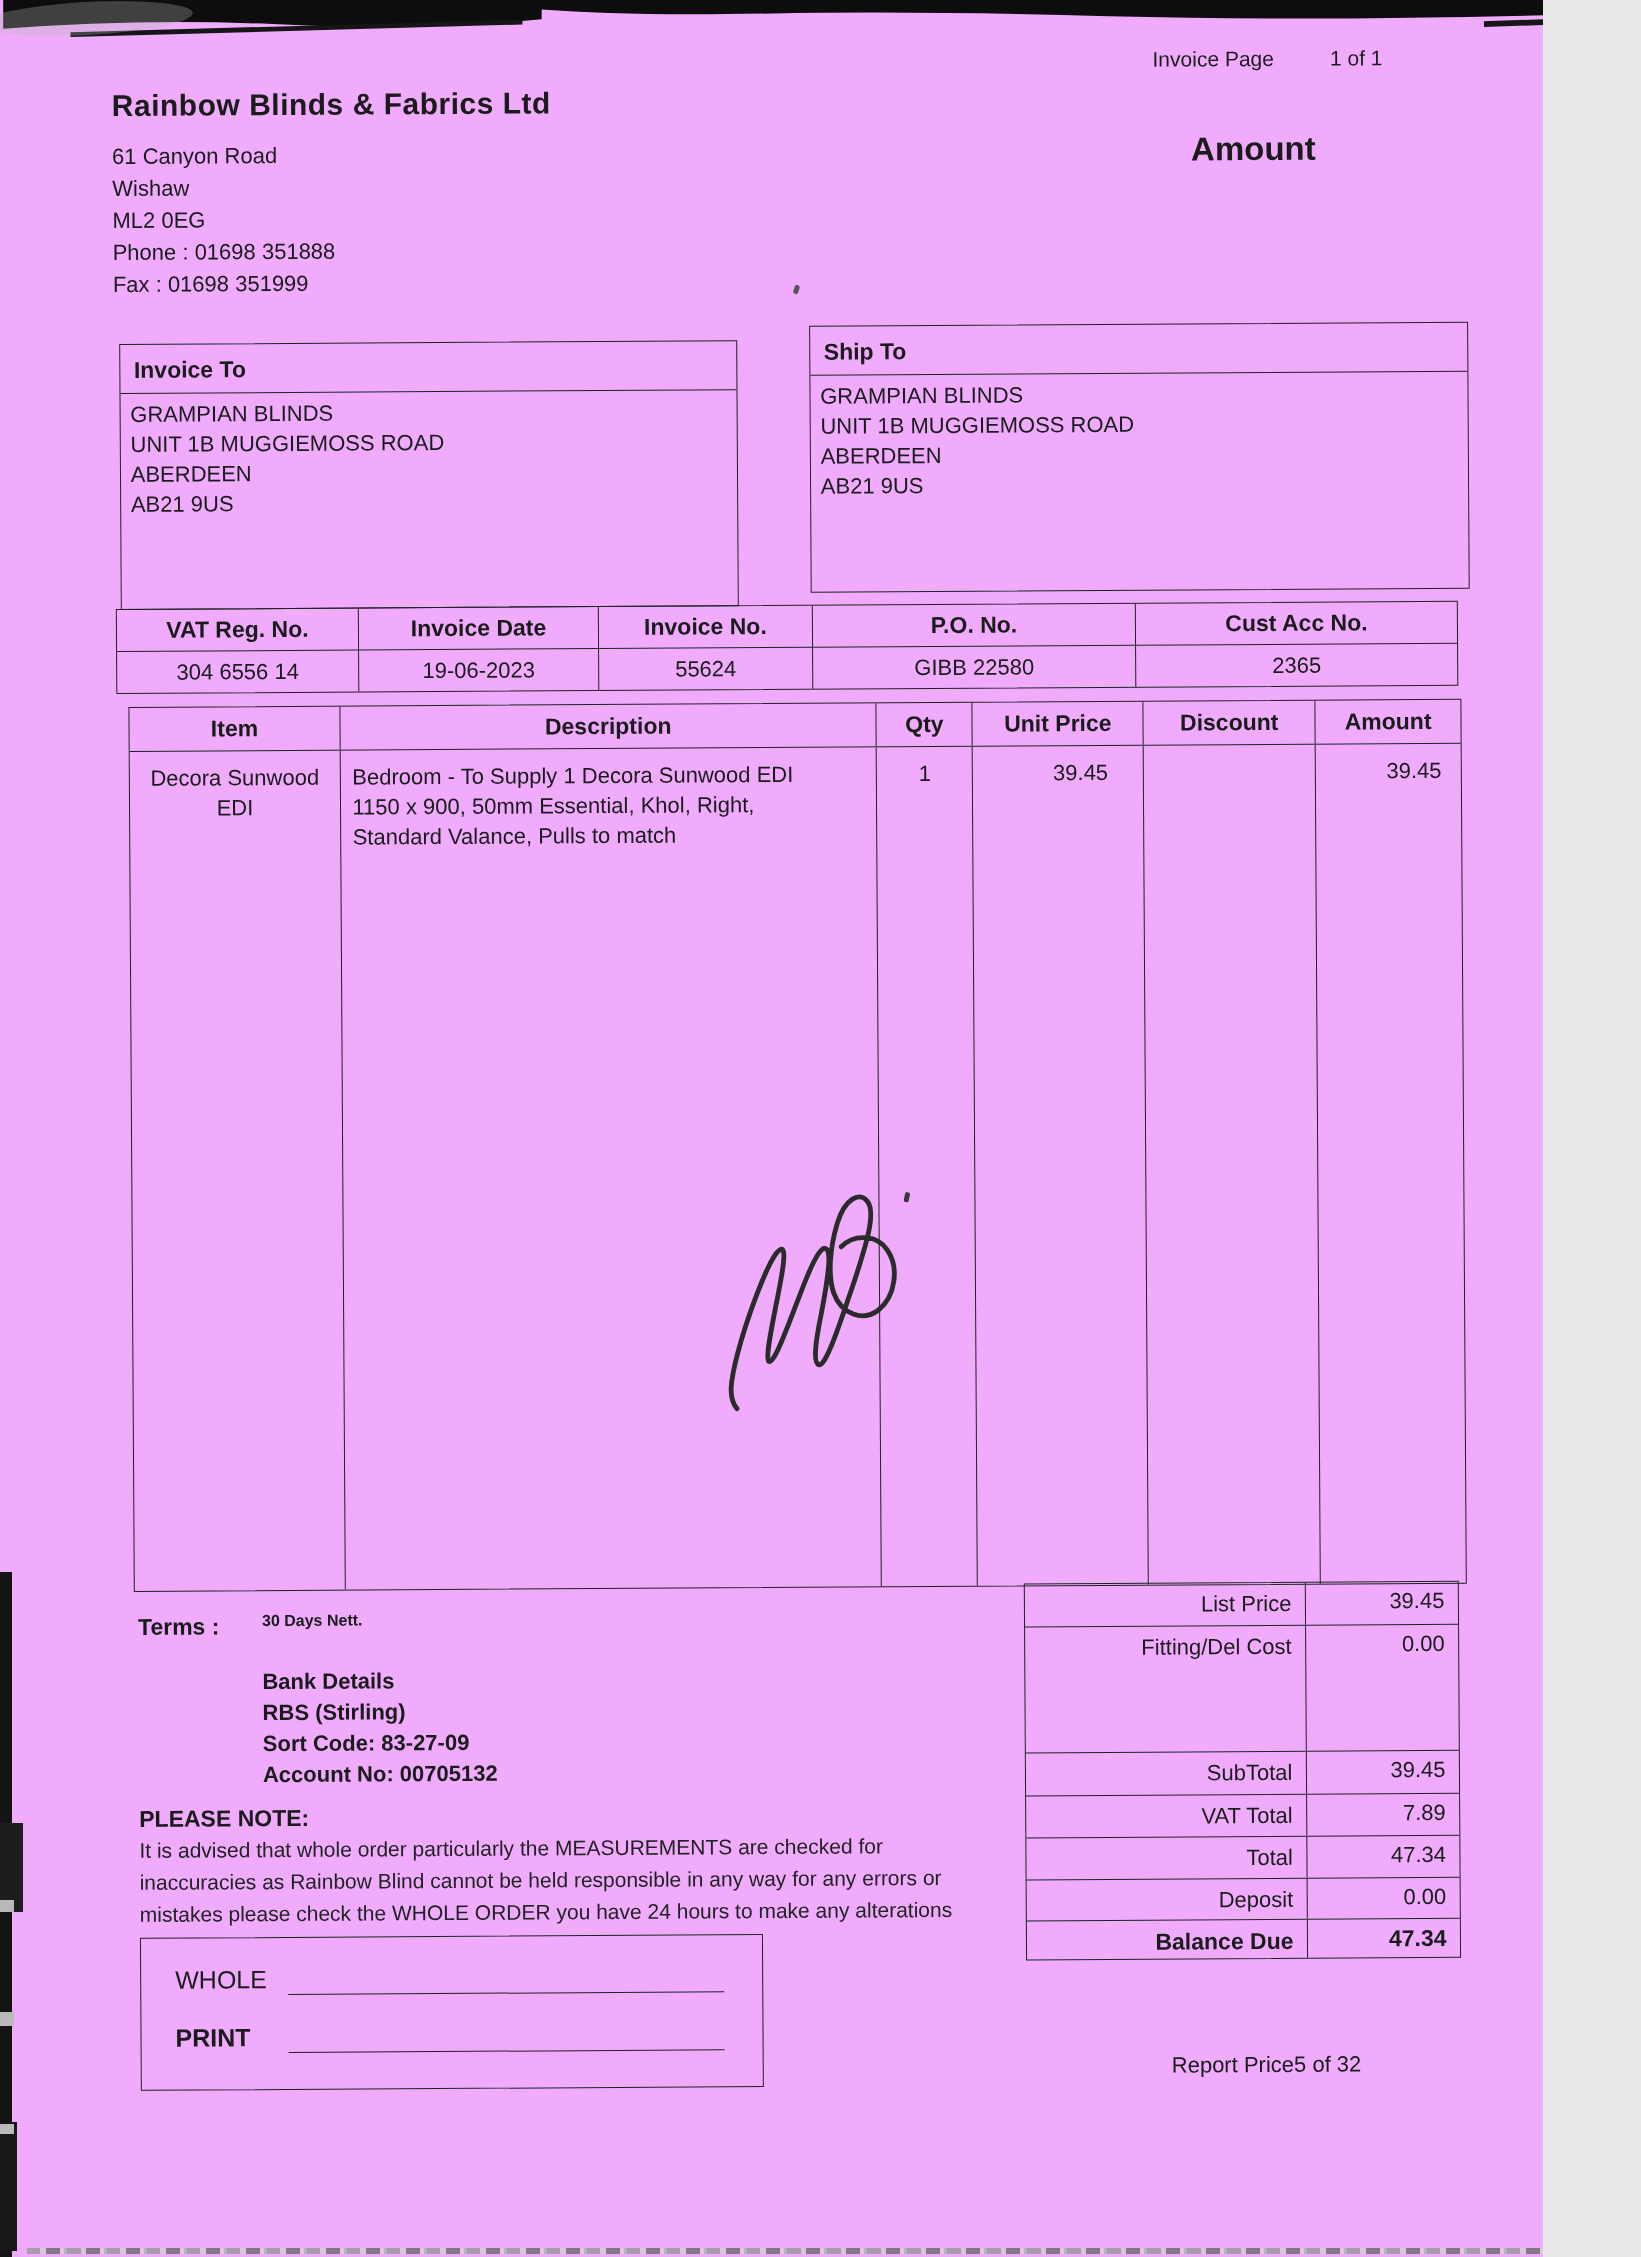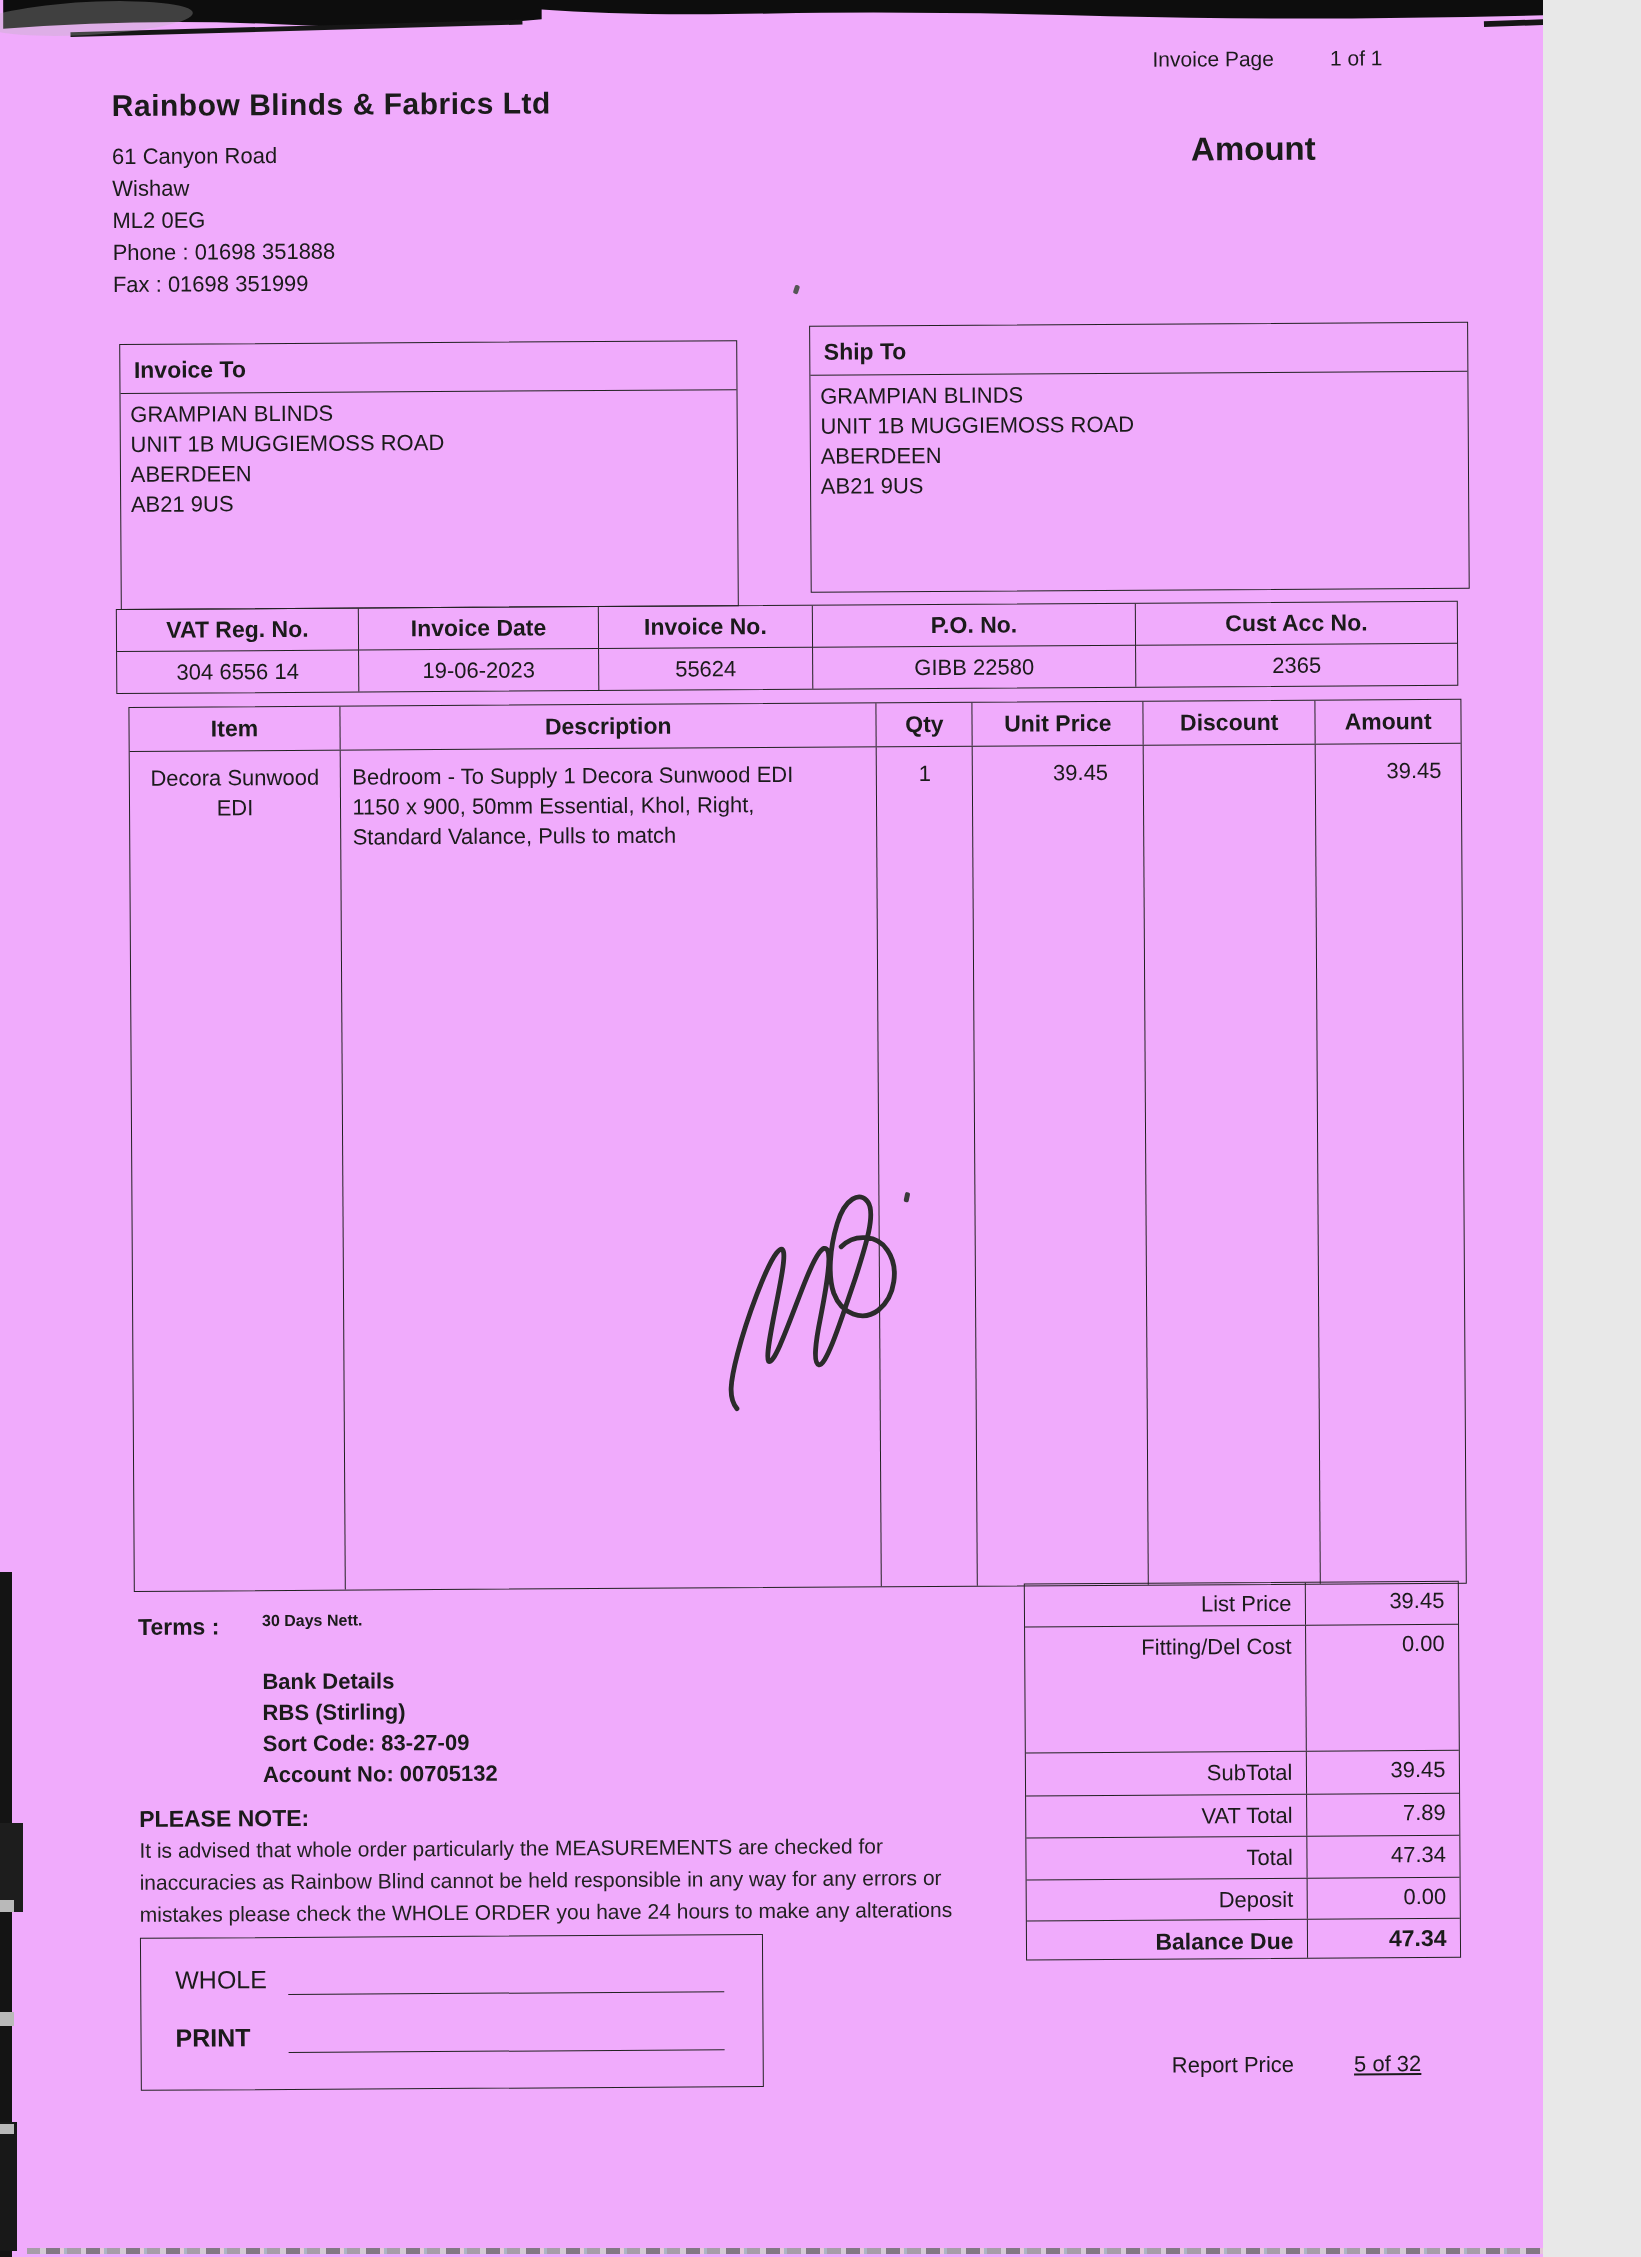--- a/index.html
+++ b/index.html
@@ -53,21 +53,21 @@
   .bank{left:259px;top:1663px;font-size:22px;font-weight:bold;line-height:31px;}
   .please{left:135px;top:1802px;font-size:23px;font-weight:bold;}
   .note{left:135px;top:1831px;font-size:21px;line-height:32px;color:#222;}
   
   .signbox{left:135px;top:1934px;width:623px;height:153px;border:1.9px solid #222;box-sizing:border-box;}
   .sign-lab{left:34px;top:27px;font-size:25px;}
   .print-lab{left:34px;top:85px;font-size:25px;font-weight:bold;}
   .sline{position:absolute;border-bottom:1.9px solid #222;width:436px;left:147px;}
   .sline1{top:56px;} .sline2{top:114px;}
   .report{left:1166px;top:2055px;font-size:22px;}
-  .report .val{margin-left:60px;text-decoration:underline;}
+  .report .val{}
   
   .art{position:absolute;}
   .leftstrip{left:0;top:1572px;width:11.6px;height:686px;background:#141414;}
   .leftstrip-wide{left:0;top:1823px;width:23px;height:89px;background:#1d1d1d;}
   .leftstrip-wide2{left:0;top:2122px;width:17.4px;height:129px;background:#181818;}
   .gap{position:absolute;left:0;width:13.5px;background:#b9b9b9;}
   .gap1{top:1900px;height:11.6px;} .gap2{top:2012px;height:13.5px;} .gap3{top:2124px;height:9.7px;}
   .botnoise{left:27px;top:2248px;width:1614px;height:5.8px;opacity:.85;
     background:repeating-linear-gradient(90deg,#9a9a9a 0 13.5px,#cfcfcf 13.5px 19.3px,#6f6f6f 19.3px 33px,#e3ccd2 33px 37px,#9fb6bb 37px 40px);}
   .speck1{left:794px;top:285px;width:4.8px;height:8.7px;background:#555;border-radius:1.9px;transform:rotate(18deg);}

